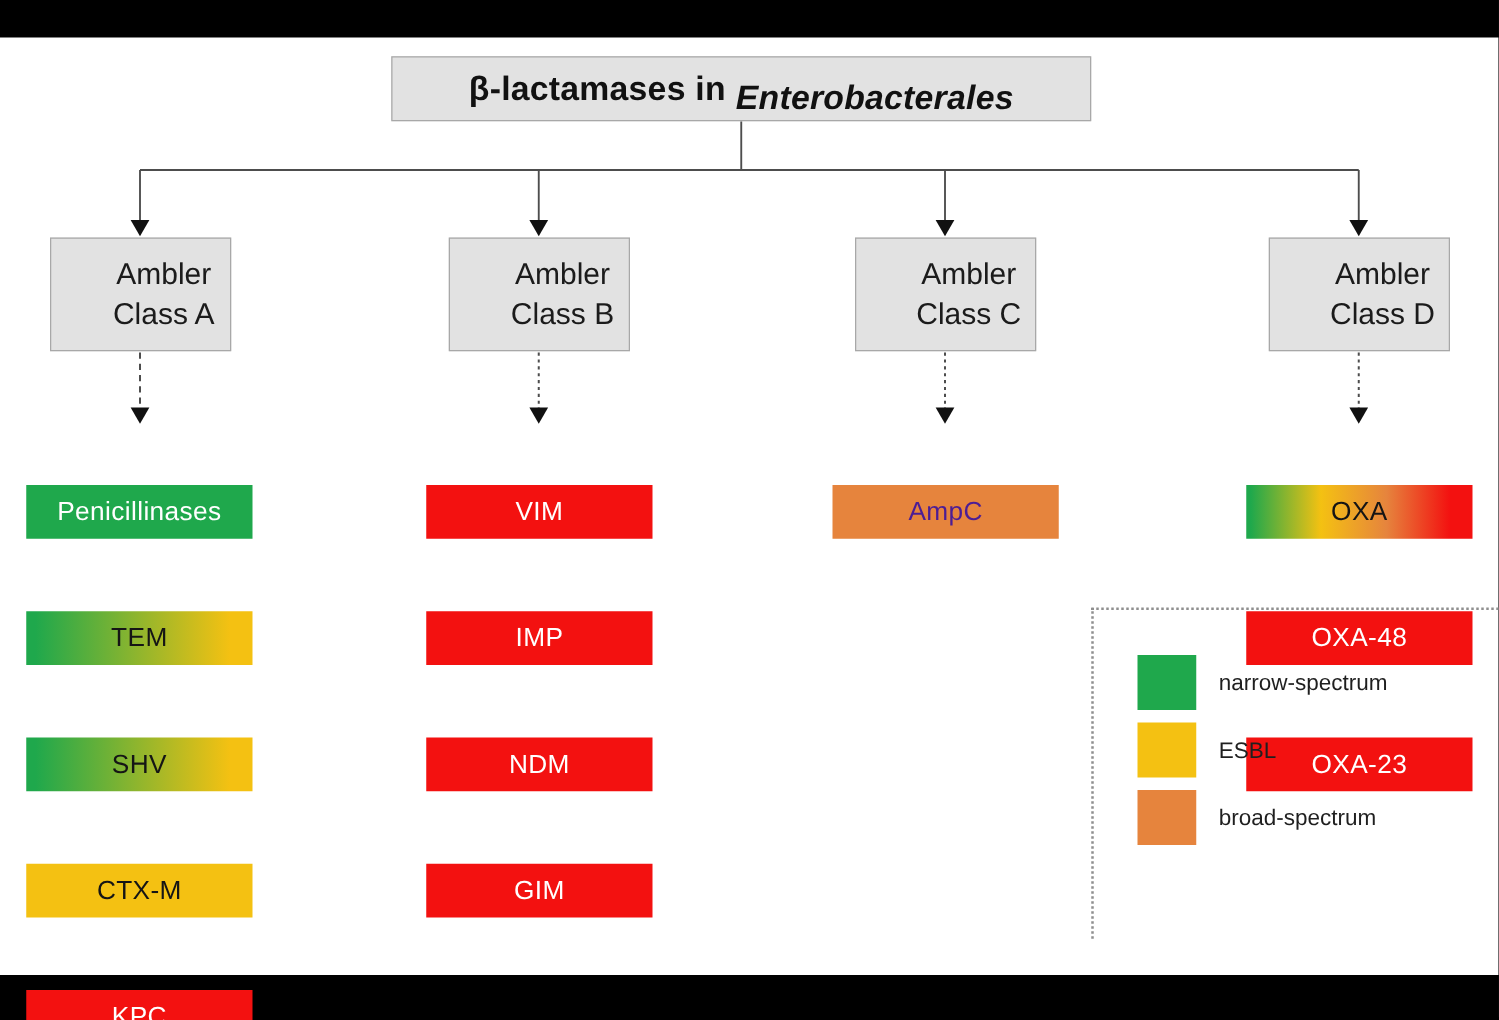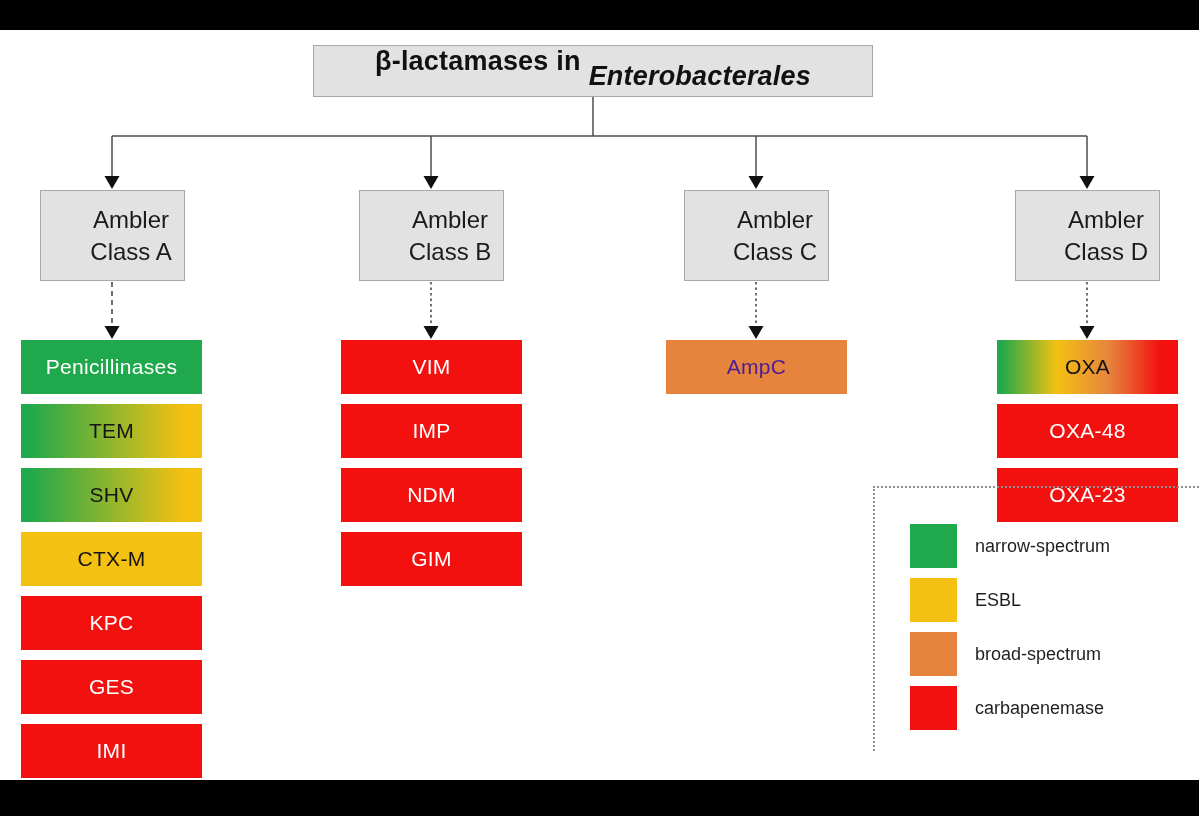--- a/index.html
+++ b/index.html
@@ -10,39 +10,39 @@
   .canvas{position:absolute;left:0;top:30px;width:1199px;height:750px;background:#ffffff;}
   .connectors{position:absolute;left:0;top:0;width:1199px;height:816px;pointer-events:none;}
   .connectors .solid{stroke:var(--connector);stroke-width:1.5;fill:none;}
   .connectors .dashedA{stroke:var(--connector);stroke-width:1.6;fill:none;stroke-dasharray:5 4;}
   .connectors .dotted{stroke:var(--connector);stroke-width:1.6;fill:none;stroke-dasharray:2.5 3;}
   .connectors polygon{fill:#111;}
 
   .title-box{
     position:absolute;left:313px;top:45px;width:560px;height:52px;
     background:var(--box_fill);border:1.5px solid var(--box_border);box-sizing:border-box;
-    display:flex;justify-content:center;
+    display:flex;align-items:center;justify-content:center;
     font-size:27px;font-weight:bold;color:#111;letter-spacing:.2px;
   }
   .title-box .it{font-style:italic;margin-left:8px;margin-top:15px;}
 
   .class-box{
     position:absolute;top:190px;width:145px;height:91px;
     background:var(--box_fill);border:1.5px solid var(--box_border);box-sizing:border-box;
     display:flex;flex-direction:column;align-items:center;justify-content:center;
     font-size:24px;color:#1b1b1b;line-height:1.3;text-align:center;padding-left:37px;
   }
   .class-a{left:40px;} .class-b{left:359px;} .class-c{left:684px;} .class-d{left:1015px;}
 
   .col{position:absolute;top:340px;width:181px;display:flex;flex-direction:column;gap:10px;}
   .col-a{left:21px;} .col-b{left:341px;} .col-c{left:666px;} .col-d{left:997px;}
 
   .chip{
-    height:54px;display:flex;align-items:center;justify-content:center;
-    font-size:21px;letter-spacing:.3px;box-sizing:border-box;
+    height:43px;display:flex;align-items:center;justify-content:center;
+    font-size:21px;letter-spacing:.3px;box-sizing:border-box;margin-top:48px;
   }
   .chip--narrow{background:var(--green);color:#fff;}
   .chip--ns-esbl{background:linear-gradient(90deg,var(--green) 4%,var(--yellow) 90%);color:#151515;}
   .chip--esbl{background:var(--yellow);color:#151515;}
   .chip--carb{background:var(--red);color:#fff;}
   .chip--broad{background:var(--orange);color:#4c1d95;}
   .chip--full{background:linear-gradient(90deg,var(--green) 2%,var(--yellow) 33%,var(--orange) 62%,var(--red) 90%);color:#151515;}
 
   .legend{
     position:absolute;left:873px;top:486px;width:326px;height:265px;box-sizing:border-box;
@@ -139,18 +139,14 @@
       <span class="legend-label">narrow-spectrum</span>
     </div>
     <div class="legend-row">
       <span class="swatch swatch--esbl"></span>
       <span class="legend-label">ESBL</span>
     </div>
     <div class="legend-row">
       <span class="swatch swatch--broad"></span>
       <span class="legend-label">broad-spectrum</span>
     </div>
-    <div class="legend-row">
-      <span class="swatch swatch--carb"></span>
-      <span class="legend-label">carbapenemase</span>
-    </div>
   </div>
 </div>
 
 </body></html>

